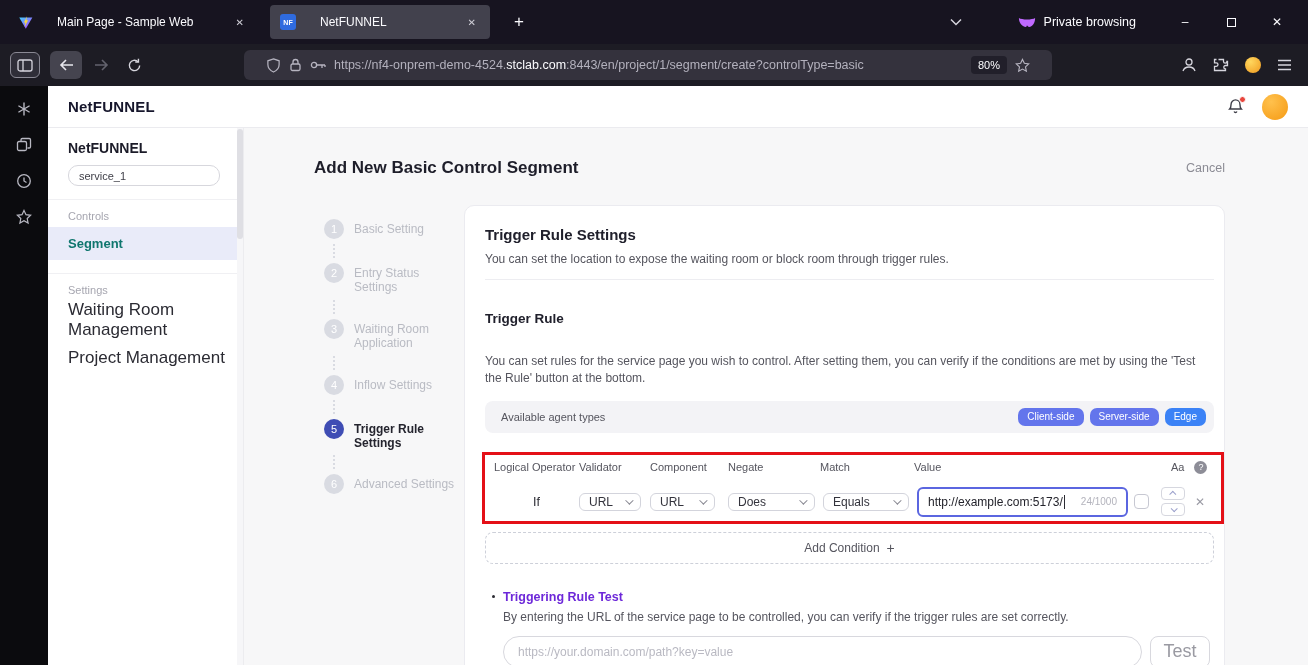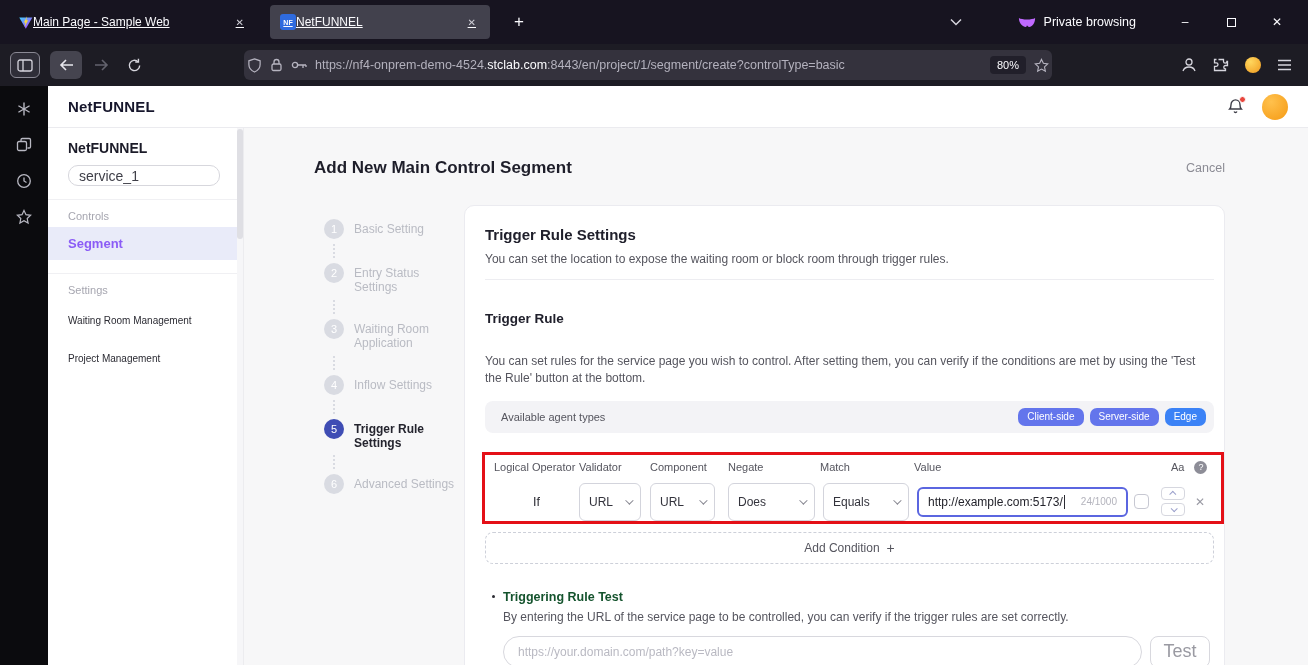--- a/index.html
+++ b/index.html
@@ -1,41 +1,41 @@
 <!DOCTYPE html>
 <html><head>
 <meta charset="utf-8">
 <style>
   *{margin:0;padding:0;box-sizing:border-box;}
   body{background:#fff;font-family:"Liberation Sans",sans-serif;}
   .screen{width:1308px;height:665px;position:relative;overflow:hidden;background:#f7f7f8;}
 
   
   .tabbar{height:44px;background:#171420;display:flex;align-items:center;padding:0 8px;}
-  .tab{height:34px;border-radius:4px;display:flex;align-items:center;gap:0;padding:0 10px;color:#fbfbfe;font-size:12px;cursor:default;text-decoration:underline;}
+  .tab{height:34px;border-radius:4px;display:flex;align-items:center;gap:24px;padding:0 10px;color:#fbfbfe;font-size:12px;cursor:default;}
   .tab.t1{width:250px;}
   .tab.t2{width:220px;background:#42414d;margin-left:12px;}
   .tab-title{white-space:nowrap;overflow:hidden;flex:1;}
   .tab-close{color:#cfced6;font-size:10px;padding:2px 4px;}
   .favicon-nf{width:16px;height:16px;border-radius:3px;background:#2f6bdf;color:#fff;font-size:7px;font-weight:bold;display:flex;align-items:center;justify-content:center;flex:none;}
   .newtab{color:#fbfbfe;font-size:17px;margin-left:16px;padding:2px 8px;}
   .tabbar-right{margin-left:auto;display:flex;align-items:center;height:100%;}
   .alltabs-chev{margin-right:56px;display:flex;}
   .private-badge{display:flex;align-items:center;gap:8px;color:#fbfbfe;font-size:12.5px;margin-right:26px;}
   .win-btn{width:46px;height:44px;display:flex;align-items:center;justify-content:center;color:#fbfbfe;font-size:12px;}
   .max-box{width:9px;height:9px;border:1.3px solid #fbfbfe;display:block;}
 
   
   .toolbar{height:42px;background:#1d1c24;display:flex;align-items:center;padding:0 10px;}
   .tb-btn{display:flex;align-items:center;justify-content:center;border-radius:6px;}
   .sidebar-btn{width:30px;height:26px;border:1px solid #8a8994;background:#2f2e38;margin-right:10px;}
   .back-btn{width:32px;height:28px;background:#45444f;margin-right:6px;}
   .fwd-btn{width:28px;height:28px;margin-right:4px;}
   .reload-btn{width:28px;height:28px;}
-  .urlbar{margin-left:96px;width:808px;height:30px;background:#34323d;border-radius:6px;display:flex;align-items:center;padding:0 3px;gap:8px;}
+  .urlbar{margin-left:96px;width:808px;height:30px;background:#34323d;border-radius:6px;display:flex;align-items:center;padding:0 22px;gap:8px;}
   .url-text{font-size:12.5px;color:#b3b1bd;white-space:nowrap;overflow:hidden;flex:1;}
   .url-domain{color:#fbfbfe;}
   .zoom-pill{background:#211f2a;border-radius:4px;color:#fbfbfe;font-size:11px;padding:3px 7px;}
   .tb-right{margin-left:auto;display:flex;align-items:center;gap:16px;padding-right:6px;}
   .ext-ball{width:16px;height:16px;border-radius:50%;background:radial-gradient(circle at 35% 30%,#ffd75e,#f09a1f);}
 
   
   .body-row{display:flex;height:579px;}
   .strip{width:48px;background:#0b0b0e;display:flex;flex-direction:column;align-items:center;padding-top:10px;gap:10px;flex:none;}
   .s-btn{width:26px;height:26px;display:flex;align-items:center;justify-content:center;border-radius:6px;}
@@ -54,26 +54,26 @@
   .bell-wrap{position:relative;display:flex;}
   .bell-dot{position:absolute;top:-2px;right:-2px;width:7px;height:7px;border-radius:50%;background:#e8453c;border:1.5px solid #fff;}
   .avatar{width:26px;height:26px;border-radius:50%;background:radial-gradient(circle at 35% 30%,#ffc14d,#f59a14);}
 
   
   .app-main{flex:1;display:flex;min-height:0;}
   .sidebar{width:196px;background:#fff;border-right:1px solid #ececef;padding-top:13px;position:relative;flex:none;}
   .sb-track{position:absolute;top:0;right:0;width:6px;height:100%;background:#f6f6f8;}
   .sb-thumb{position:absolute;top:2px;right:0;width:6px;height:110px;background:#dfdfe4;border-radius:3px;}
   .sb-title{font-size:14px;font-weight:bold;color:#1b1b28;margin:0 0 9px 20px;}
-  .sb-select{margin-left:20px;width:152px;height:21px;border:1px solid #d7d7dd;border-radius:10px;display:flex;align-items:center;padding:0 10px;font-size:14px;color:#3f3f48;background:#fff;}
+  .sb-select{margin-left:20px;width:152px;height:21px;border:1px solid #d7d7dd;border-radius:10px;display:flex;align-items:center;padding:0 10px;font-size:11px;color:#3f3f48;background:#fff;}
   .sb-div{border-top:1px solid #f0f0f3;margin-top:13px;}
   .sb-label{font-size:11px;color:#a6a6b0;margin:10px 0 5px 20px;}
   .sb-item{height:33px;display:flex;align-items:center;padding-left:20px;font-size:13px;color:#2b2b33;}
-  .sb-item.active{background:#e9ebf9;color:#8b5cf6;font-weight:bold;}
-  .sb-item.sm{font-size:10px;height:38px;}
+  .sb-item.active{background:#e9ebf9;color:#0f766e;font-weight:bold;}
+  .sb-item.sm{font-size:17px;height:38px;}
 
   
   .content{flex:1;min-width:0;overflow:hidden;}
   .content-head{display:flex;align-items:center;justify-content:space-between;margin:31px 83px 0 70px;}
   .page-title{font-size:17px;font-weight:bold;color:#1e1e2a;}
   .cancel-btn{font-size:12.5px;color:#8b8b94;}
   .content-row{display:flex;margin:27px 83px 0 80px;align-items:flex-start;}
 
   
   .stepper{width:140px;flex:none;padding-top:14px;}
@@ -99,21 +99,21 @@
   
   .rule-area{position:relative;margin-top:28px;}
   .annotation-rect{position:absolute;left:-3px;right:-10px;top:-9px;height:72px;border:3px solid #e41017;z-index:6;pointer-events:none;}
   .rule-headers{display:flex;padding-left:9px;font-size:11px;color:#55555e;}
   .rh{flex:none;}
   .rh1{width:85px;}.rh2{width:71px;}.rh3{width:78px;}.rh4{width:92px;}.rh5{width:94px;}.rh6{width:214px;}
   .rh7{display:flex;align-items:center;gap:10px;flex:none;margin-left:43px;}
   .help-circle{width:13px;height:13px;border-radius:50%;background:#8d8d97;color:#fff;font-size:9px;display:flex;align-items:center;justify-content:center;}
   .rule-row{display:flex;align-items:center;margin-top:12px;padding-left:9px;height:32px;}
   .rr1{width:85px;text-align:center;font-size:12.5px;color:#2b2b33;flex:none;}
-  .sel{height:38px;border:1px solid #d3d4dc;border-radius:6px;background:#fff;display:flex;align-items:center;justify-content:space-between;padding:0 9px;font-size:12px;color:#33333c;flex:none;}
+  .sel{height:18px;border:1px solid #d3d4dc;border-radius:6px;background:#fff;display:flex;align-items:center;justify-content:space-between;padding:0 9px;font-size:12px;color:#33333c;flex:none;}
   .sel .chev{width:6px;height:6px;border-right:1.5px solid #85858f;border-bottom:1.5px solid #85858f;transform:rotate(45deg) translateY(-2px);margin-left:8px;flex:none;}
   .w-val{width:62px;margin-right:9px;}
   .w-comp{width:65px;margin-right:13px;}
   .w-neg{width:87px;margin-right:8px;}
   .w-match{width:86px;margin-right:8px;text-align:right;}
   .value-input{width:211px;height:30px;border:2px solid #5b66e0;border-radius:6px;background:#fff;display:flex;align-items:center;padding:0 9px;margin-right:6px;flex:none;}
   .value-text{font-size:12px;color:#24242c;white-space:nowrap;}
   .caret{width:1px;height:14px;background:#2b2b33;margin-left:1px;flex:none;}
   .char-count{margin-left:auto;font-size:10px;color:#b3b3bc;padding-left:4px;}
   .aa-checkbox{width:15px;height:15px;border:1.5px solid #c7c8d2;border-radius:4px;background:#fff;margin-right:12px;flex:none;}
@@ -122,21 +122,21 @@
   .ud-up{width:5px;height:5px;border-left:1.4px solid #9ba0cc;border-top:1.4px solid #9ba0cc;transform:rotate(45deg) translateY(1px);}
   .ud-down{width:5px;height:5px;border-right:1.4px solid #9ba0cc;border-bottom:1.4px solid #9ba0cc;transform:rotate(45deg) translateY(-1px);}
   .remove-rule{font-size:12px;color:#9a9aa4;}
   .add-cond{margin-top:14px;height:32px;border:1px dashed #cdd0d9;border-radius:8px;display:flex;align-items:center;justify-content:center;gap:7px;font-size:12px;color:#55555e;}
   .add-plus{font-size:14px;color:#55555e;}
 
   
   .test-sec{margin-top:26px;}
   .test-title-row{display:flex;align-items:center;margin-left:7px;}
   .t-dot{width:3px;height:3px;border-radius:50%;background:#2b2b33;margin-right:8px;flex:none;}
-  .test-title{font-size:12.5px;font-weight:bold;color:#14532d;}
+  .test-title{font-size:12.5px;font-weight:bold;color:#6d28d9;}
   .test-desc{font-size:12px;color:#55555e;margin:6px 0 0 18px;}
   .test-row{display:flex;gap:8px;margin:12px 0 0 18px;align-items:center;}
   .test-input{width:639px;height:32px;border:1px solid #d8d8de;border-radius:16px;padding:0 14px;font-size:12px;color:#3c3c44;background:#fff;font-family:inherit;outline:none;flex:none;}
   .test-input::placeholder{color:#b9b9c2;}
   .test-btn{width:60px;height:32px;border:1px solid #d8d8de;border-radius:8px;background:#fff;color:#9a9aa2;font-size:18px;display:flex;align-items:center;justify-content:center;flex:none;}
 </style>
 </head>
 <body>
 
 <div class="screen">
@@ -317,21 +317,21 @@
           <div class="sb-label">Settings</div>
           <div class="sb-item sm">Waiting Room Management</div>
           <div class="sb-item sm">Project Management</div>
           <div class="sb-track">
               <span class="sb-thumb"></span>
             </div>
         </aside>
 
         <main class="content">
           <div class="content-head">
-            <span class="page-title">Add New Main Control Segment</span>
+            <span class="page-title">Add New Basic Control Segment</span>
             <span class="cancel-btn">Cancel</span>
           </div>
 
           <div class="content-row">
 
             <div class="stepper">
               <div class="step">
                 <span class="step-num">1</span>
                 <span class="step-label">Basic Setting</span>
               </div>

